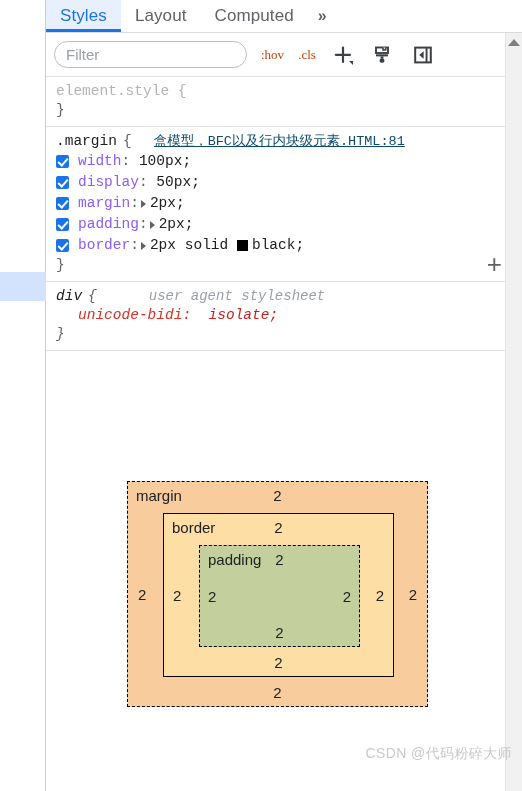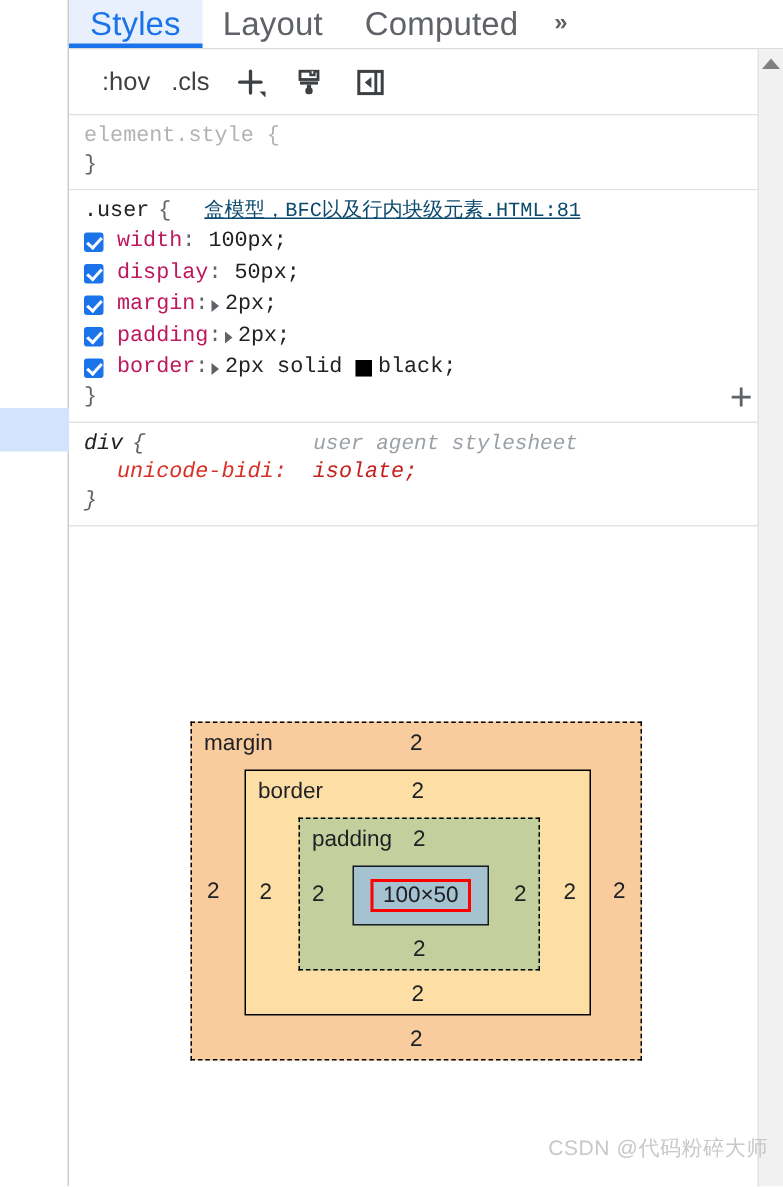--- a/index.html
+++ b/index.html
@@ -47,21 +47,21 @@
     height: 33px;
     background: #ffffff;
     border-bottom: 1px solid #dadce0;
     display: flex;
     align-items: stretch;
   }
   .tab {
     display: flex;
     align-items: center;
     padding: 0 14px;
-    font-size: 22px;
+    font-size: 17px;
     color: #5f6368;
     letter-spacing: .1px;
     cursor: default;
     white-space: nowrap;
   }
   .tab.active {
     color: #1a73e8;
     background: #e8f0fe;
     box-shadow: inset 0 -3px 0 #1a73e8;
   }
@@ -92,23 +92,23 @@
     padding: 0 11px;
     font-size: 15px;
     font-family: "Liberation Sans", sans-serif;
     color: #202124;
     background: #ffffff;
     outline: none;
   }
   .filter-input::placeholder { color: #9aa0a6; }
 
   .tool-text {
-    font-family: Liberation Sans, sans-serif;
-    font-size: 17px;
-    color: #404040;
+    font-family: Liberation Serif, serif;
+    font-size: 13px;
+    color: #c2410c;
     margin-left: 14px;
     cursor: default;
     white-space: nowrap;
   }
 
   .tool-icon {
     margin-left: 14px;
     display: flex;
     align-items: center;
     justify-content: center;
@@ -138,21 +138,21 @@
   .origin-link {
     color: #0c4a6e;
     text-decoration: underline;
     font-size: 13.5px;
   }
   .origin-ua {
     color: #9aa0a6;
     font-style: italic;
     font-size: 14px;
   }
-  .prop-name { color: #be185d; }
+  .prop-name { color: #8b5cf6; }
   .prop-val  { color: #202124; }
   .ua-rule { font-style: italic; font-family: Liberation Mono, monospace; }
   .ua-rule .prop-name { color: #d93025; }
   .ua-rule .prop-val { color: #c5221f; }
 
   .decl {
     display: flex;
     align-items: center;
     white-space: nowrap;
     height: 21px;
@@ -207,21 +207,21 @@
   .sel-row {
     display: flex;
     align-items: baseline;
     white-space: nowrap;
   }
   .sel-row .origin-wrap {
     margin-left: 22px;
     overflow: hidden;
   }
   .sel-row .origin-ua-wrap {
-    margin-left: 112px;
+    margin-left: 52px;
   }
 
   
   .boxmodel-area {
     position: absolute;
     left: 0; top: 430px;
     width: 476px; height: 330px;
     background: #ffffff;
   }
   .bm-margin {
@@ -275,21 +275,21 @@
     position: absolute;
     font-size: 15px;
     color: #202124;
     font-family: "Liberation Sans", sans-serif;
     white-space: nowrap;
   }
 
   
   .watermark {
     position: absolute;
-    right: 10px; bottom: 16px;
+    right: 10px; bottom: 28px;
     font-size: 14px;
     color: #c8c8c8;
     font-family: "Liberation Sans", sans-serif;
     letter-spacing: .4px;
     white-space: nowrap;
   }
 
   
   .scrollbar {
     position: absolute;
@@ -329,20 +329,21 @@
       </div>
       <div class="tab">
         <span>Computed</span>
       </div>
       <div class="tab-more">
         <span>»</span>
       </div>
     </div>
 
     <div class="toolbar">
+      <input class="filter-input" type="text" placeholder="Filter" style="">
       <span class="tool-text">:hov</span>
       <span class="tool-text">.cls</span>
 
       <span class="tool-icon">
         <svg width="22" height="22" viewBox="0 0 22 22" aria-hidden="true">
           <path d="M11 3.5 L11 18" stroke="#3c4043" stroke-width="2.2" stroke-linecap="round"></path>
           <path d="M3.8 10.8 L18 10.8" stroke="#3c4043" stroke-width="2.2" stroke-linecap="round"></path>
           <path d="M17 17 L21 17 L21 21 Z" fill="#3c4043"></path>
         </svg>
       </span>
@@ -373,21 +374,21 @@
           <span class="sel-muted">element.style</span>
           <span class="sel-muted">{</span>
         </div>
         <div class="rule-line">
           <span class="brace">}</span>
         </div>
       </div>
 
       <div class="rule-block">
         <div class="sel-row">
-          <span class="sel">.user</span>
+          <span class="sel">.margin</span>
           <span class="brace" style="margin-left:6px;">{</span>
           <span class="origin-wrap">
             <span class="origin-link">盒模型，BFC以及行内块级元素.HTML:81</span>
           </span>
         </div>
 
         <div class="decl">
           <span class="chk"></span>
           <span class="prop-name">width</span><span class="brace">:</span>&nbsp;
           <span class="prop-val">100px;</span>
@@ -466,23 +467,20 @@
           <span class="bm-num" style="right:9px;top:50%;transform:translateY(-50%);">2</span>
           <span class="bm-num" style="left:50%;bottom:5px;transform:translateX(-50%);">2</span>
 
           <div class="bm-padding" style="background: rgb(195, 207, 156);">
             <span class="bm-label">padding</span>
             <span class="bm-num" style="left:50%;top:5px;transform:translateX(-50%);">2</span>
             <span class="bm-num" style="left:8px;top:50%;transform:translateY(-50%);">2</span>
             <span class="bm-num" style="right:8px;top:50%;transform:translateY(-50%);">2</span>
             <span class="bm-num" style="left:50%;bottom:5px;transform:translateX(-50%);">2</span>
 
-            <div class="bm-content" style="background: rgb(164, 194, 208);">
-              <span class="bm-content-label" style="border-color: rgb(254, 0, 0);">100×50</span>
-            </div>
           </div>
         </div>
       </div>
     </div>
 
     <div class="scrollbar">
       <div class="sb-arrow"></div>
     </div>
 
     <div class="watermark">CSDN @代码粉碎大师</div>

